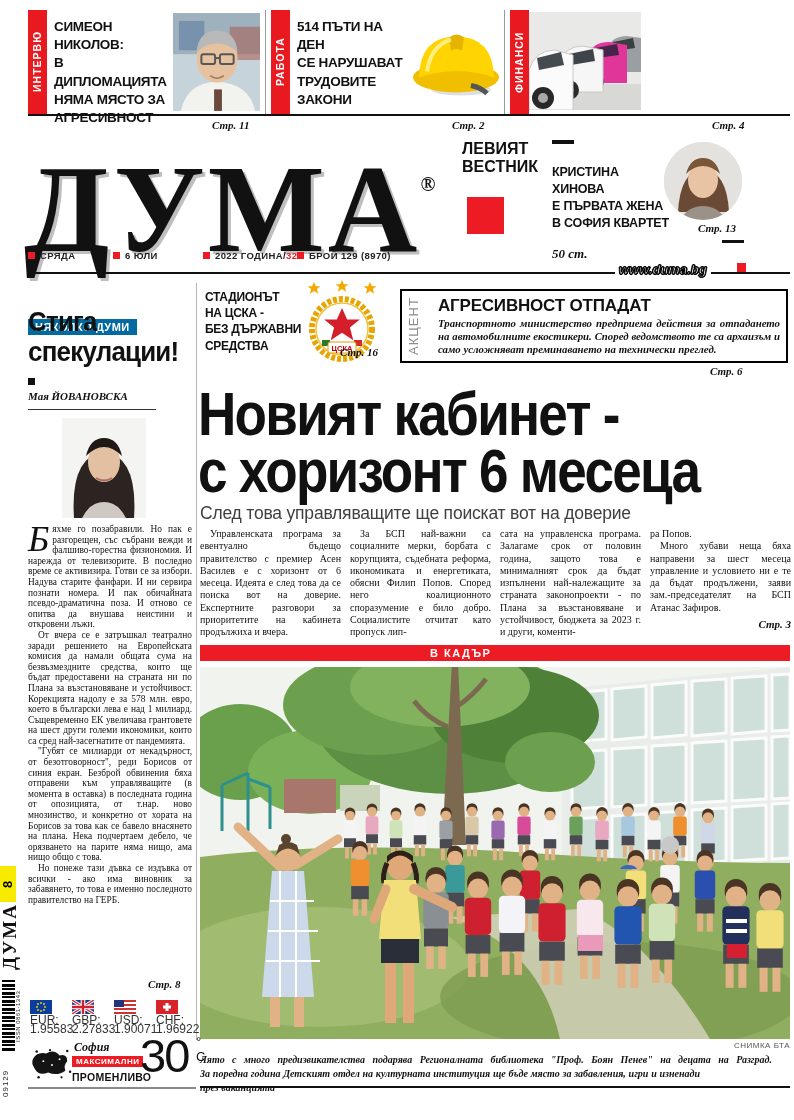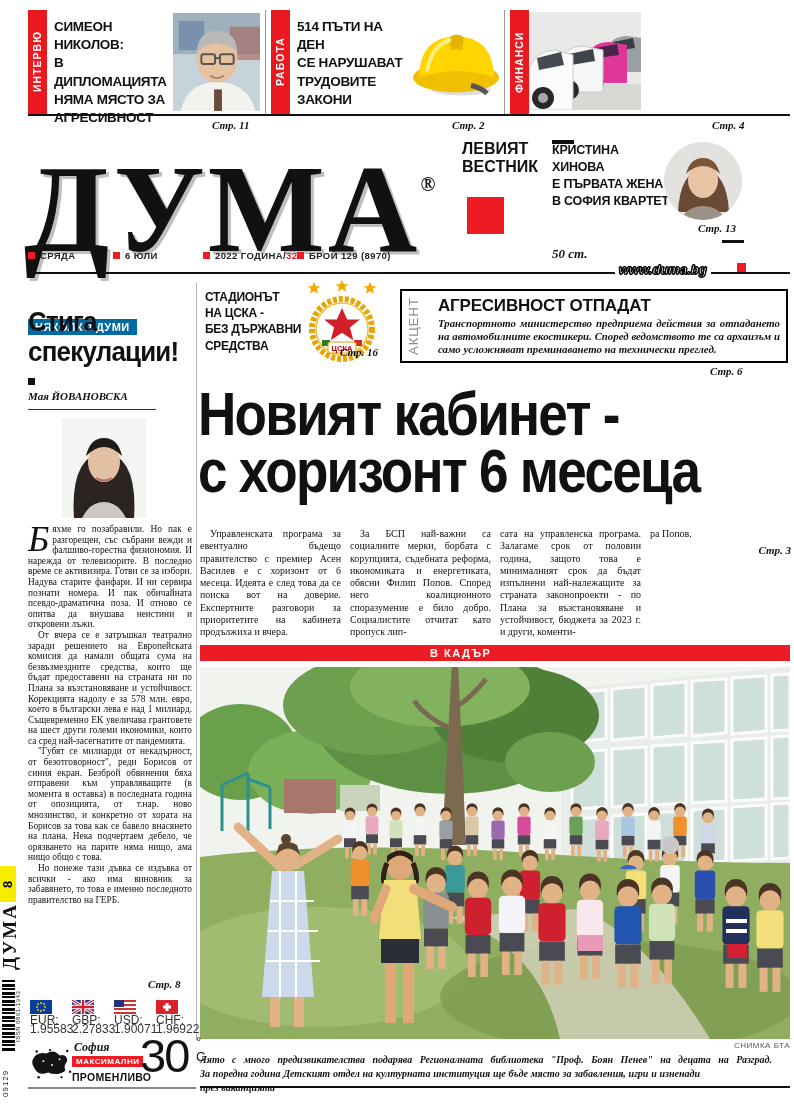--- a/index.html
+++ b/index.html
@@ -22,21 +22,21 @@
   .strip-pageref{position:absolute;top:119px;}
 
   
   .logo{position:absolute;left:24px;top:128px;font-family:"Liberation Serif","DejaVu Serif",serif;
         font-weight:bold;font-size:124px;line-height:112px;letter-spacing:3px;
         text-shadow:3px 3px 0 #bfbfbf;}
   .logo sup{font-size:20px;letter-spacing:0;text-shadow:none;vertical-align:60px;}
   .tagline{position:absolute;left:462px;top:140px;font-size:16px;font-weight:bold;line-height:1.1;}
   .redsquare{position:absolute;left:467px;top:197px;width:37px;height:37px;background:#ed1c24;}
   .mh-bar1{position:absolute;left:552px;top:140px;width:22px;height:4px;background:#111;}
-  .mh-title{position:absolute;left:552px;top:142px;width:125px;font-size:12.5px;font-weight:bold;line-height:1.35;letter-spacing:-0.2px;}
+  .mh-title{position:absolute;left:552px;top:164px;width:125px;font-size:12.5px;font-weight:bold;line-height:1.35;letter-spacing:-0.2px;}
   .mh-circle{position:absolute;left:664px;top:142px;width:78px;height:78px;border-radius:50%;overflow:hidden;background:#ddd;}
   .mh-page{position:absolute;left:698px;top:222px;}
   .mh-bar2{position:absolute;left:722px;top:240px;width:22px;height:3px;background:#111;}
   .dateitem{position:absolute;top:250px;font-size:9.5px;font-weight:bold;letter-spacing:.4px;color:#222;}
   .dateitem::before{content:"";display:inline-block;width:7px;height:7px;background:#ed1c24;margin-right:5px;}
   .dateitem .rd{color:#ed1c24;}
   .price{position:absolute;left:552px;top:246px;font-size:13px;font-weight:bold;font-style:italic;}
   .mhline{position:absolute;left:28px;top:272px;width:762px;height:2px;background:#111;}
   .site{position:absolute;left:615px;top:262px;background:#fff;padding:0 4px;font-size:13px;font-weight:bold;font-style:italic;
         color:#fff;-webkit-text-stroke:1px #000;text-shadow:1px 0 #000,-1px 0 #000,0 1px #000,0 -1px #000;z-index:3;}
@@ -292,32 +292,34 @@
 
   <div class="akcent">
     <div class="ak-tag vlabel">АКЦЕНТ</div>
     <div class="ak-title">АГРЕСИВНОСТ ОТПАДАТ</div>
     <div class="ak-text">Транспортното министерство предприема действия за отпадането на автомобилните екостикери. Според ведомството те са архаизъм и само усложняват преминаването на технически преглед.</div>
   </div>
   <div class="pageref ak-page">Стр. 6</div>
 
   <div class="headline preline">Новият кабинет -
 с хоризонт 6 месеца</div>
+  <div class="subhead">След това управляващите ще поискат вот на доверие</div>
   <div class="cols">
     <div class="col">
       <p class="ind">Управленската програма за евентуално бъдещо правителство с премиер Асен Василев е с хоризонт от 6 месеца. Идеята е след това да се поиска вот на доверие. Експертните разговори за приоритетите на кабинета продължиха и вчера.</p>
     </div>
     <div class="col">
       <p class="ind">За БСП най-важни са социалните мерки, борбата с корупцията, съдебната реформа, икономиката и енергетиката, обясни Филип Попов. Според него коалиционното споразумение е било добро. Социалистите отчитат като пропуск лип-</p>
     </div>
     <div class="col">
       <p>сата на управленска програма. Залагаме срок от половин година, защото това е минималният срок да бъдат изпълнени най-належащите за страната законопроекти - по Плана за възстановяване и устойчивост, бюджета за 2023 г. и други, коменти-</p>
     </div>
     <div class="col">
       <p>ра Попов.</p>
+      <p class="ind">Много хубави неща бяха направени за шест месеца управление и условието ни е те да бъдат продължени, заяви зам.-председателят на БСП Атанас Зафиров.</p>
       <div class="pageref colpage">Стр. 3</div>
     </div>
   </div>
 
   <div class="vkadar">
       <span>В КАДЪР</span>
     </div>
   <div class="mainphoto">
     <svg width="590" height="372" viewBox="0 0 590 372">
       <defs>

